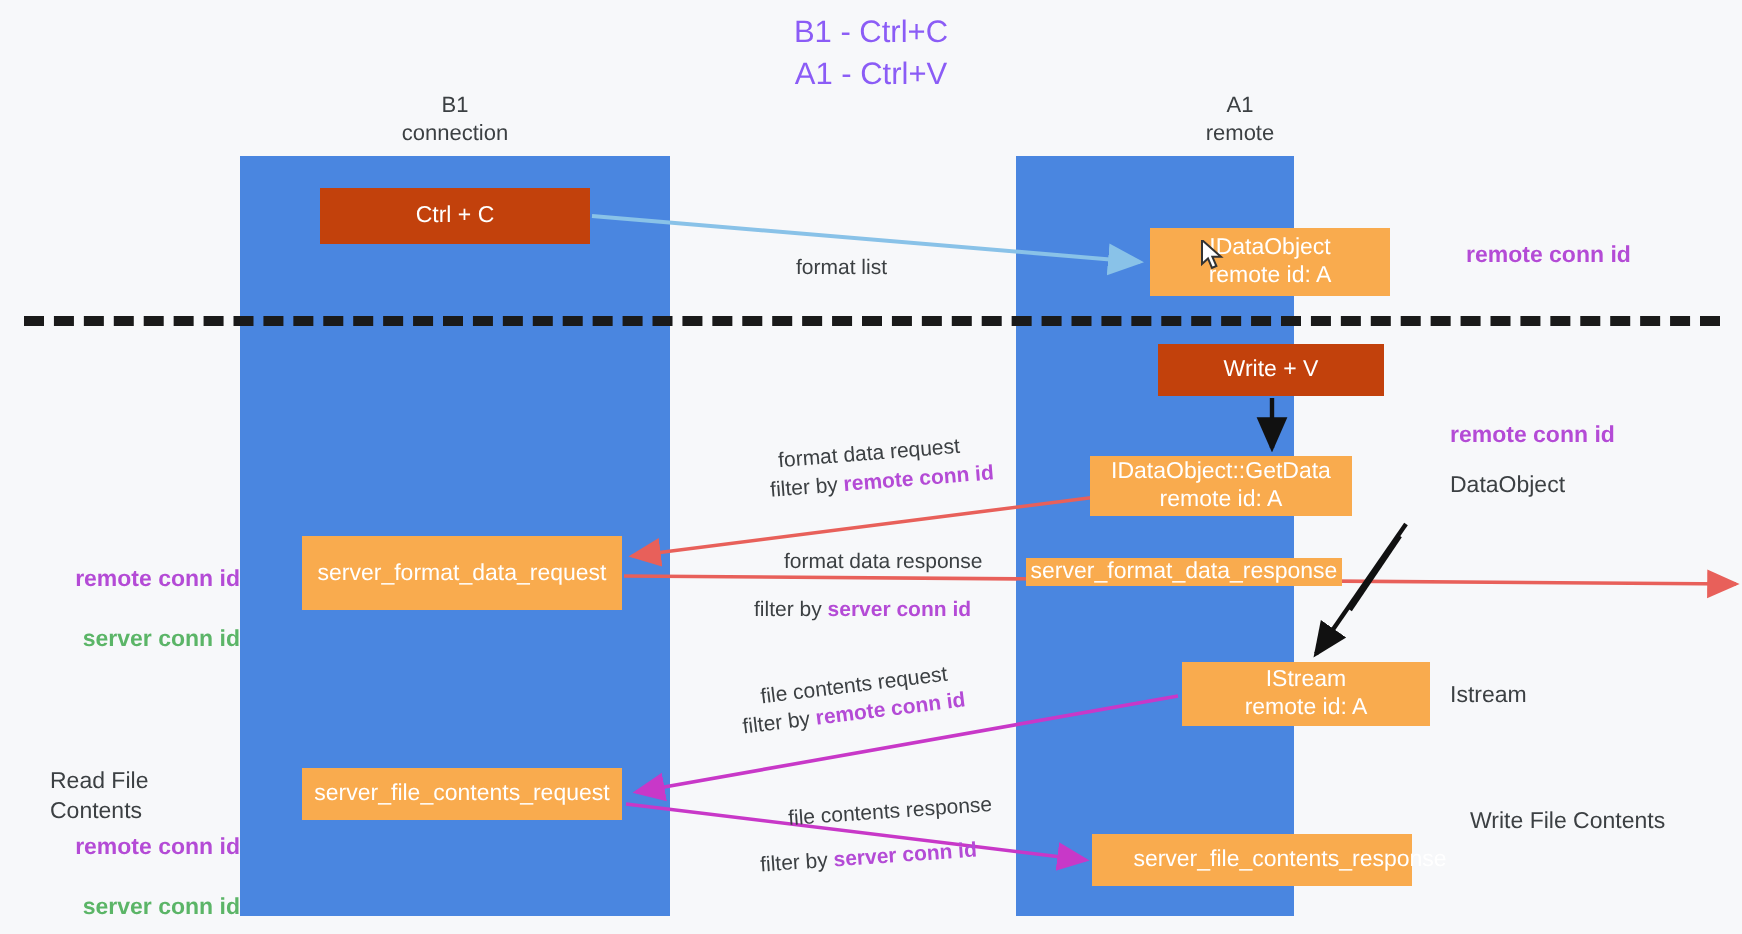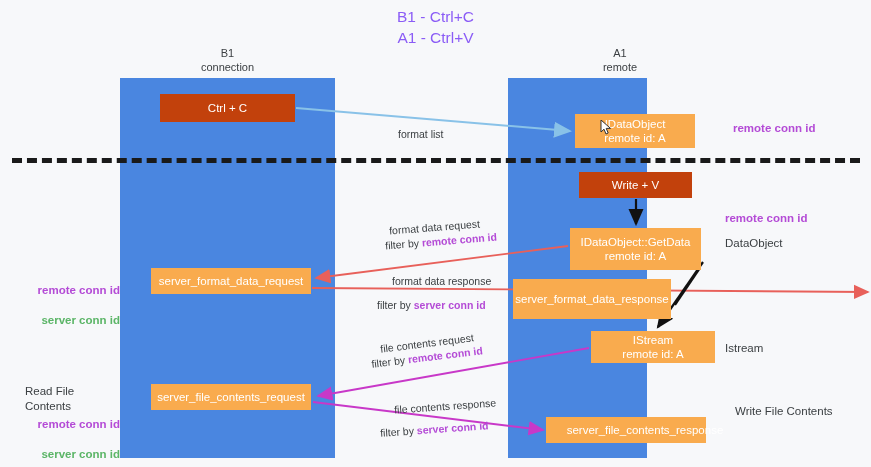--- a/index.html
+++ b/index.html
@@ -42,23 +42,23 @@
     position:absolute;display:flex;align-items:center;justify-content:center;
     text-align:center;color:#ffffff;font-size:11.5px;line-height:14px;
     white-space:pre-line;box-sizing:border-box;
   }
   .green{background:#c2410c;}
   .orange{background:#f9ab4e;}
 
   #n-ctrlc{left:160px;top:94px;width:135px;height:28px;}
   #n-idataobject{left:575px;top:114px;width:120px;height:34px;}
   #n-ctrlv{left:579px;top:172px;width:113px;height:26px;}
-  #n-getdata{left:570px;top:228px;width:131px;height:42px;}
-  #n-sfdreq{left:151px;top:268px;width:160px;height:26px;}
-  #n-sfdresp{left:513px;top:279px;width:158px;height:40px;text-align:right;}
+  #n-getdata{left:545px;top:228px;width:131px;height:30px;}
+  #n-sfdreq{left:151px;top:268px;width:160px;height:37px;}
+  #n-sfdresp{left:513px;top:279px;width:158px;height:14px;text-align:right;}
   #n-istream{left:591px;top:331px;width:124px;height:32px;}
   #n-sfcreq{left:151px;top:384px;width:160px;height:26px;}
   #n-sfcresp{left:546px;top:417px;width:160px;height:26px;padding-left:38px;}
 
   
   .side-label{
     position:absolute;font-size:11.5px;line-height:15px;white-space:pre-line;
   }
   .purple{color:#b44bd6;font-weight:bold;}
   .green-txt{color:#5bb567;font-weight:bold;}

